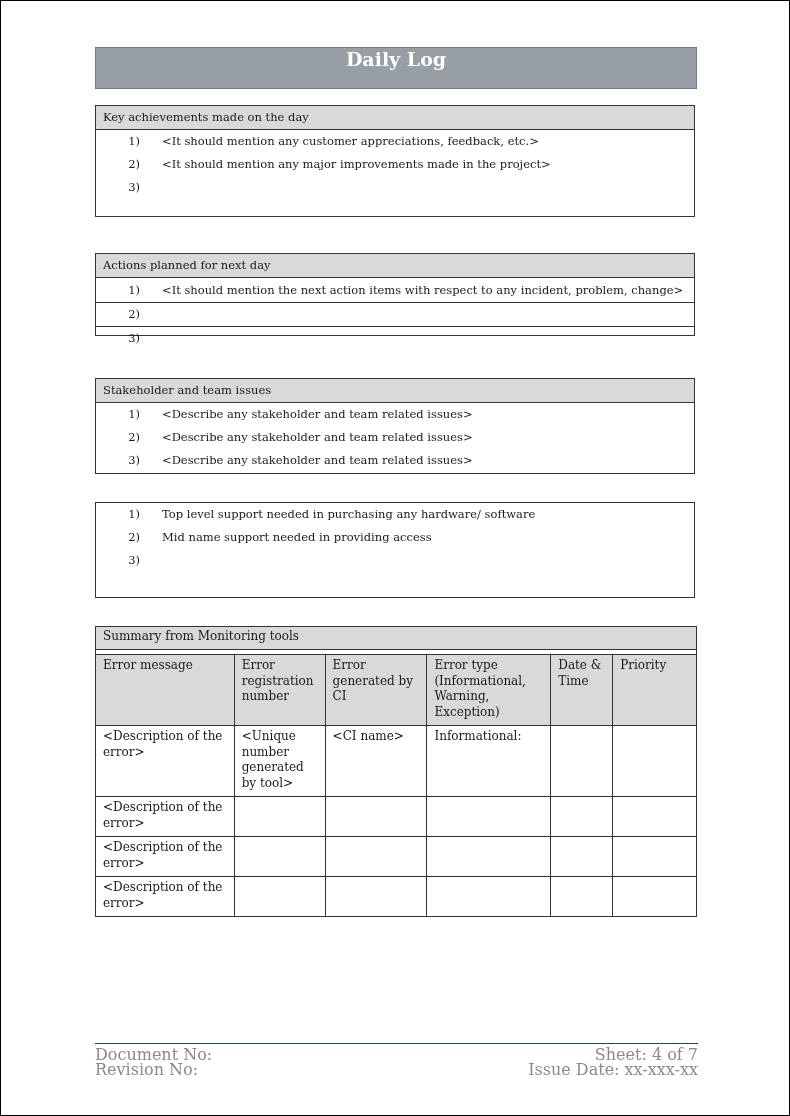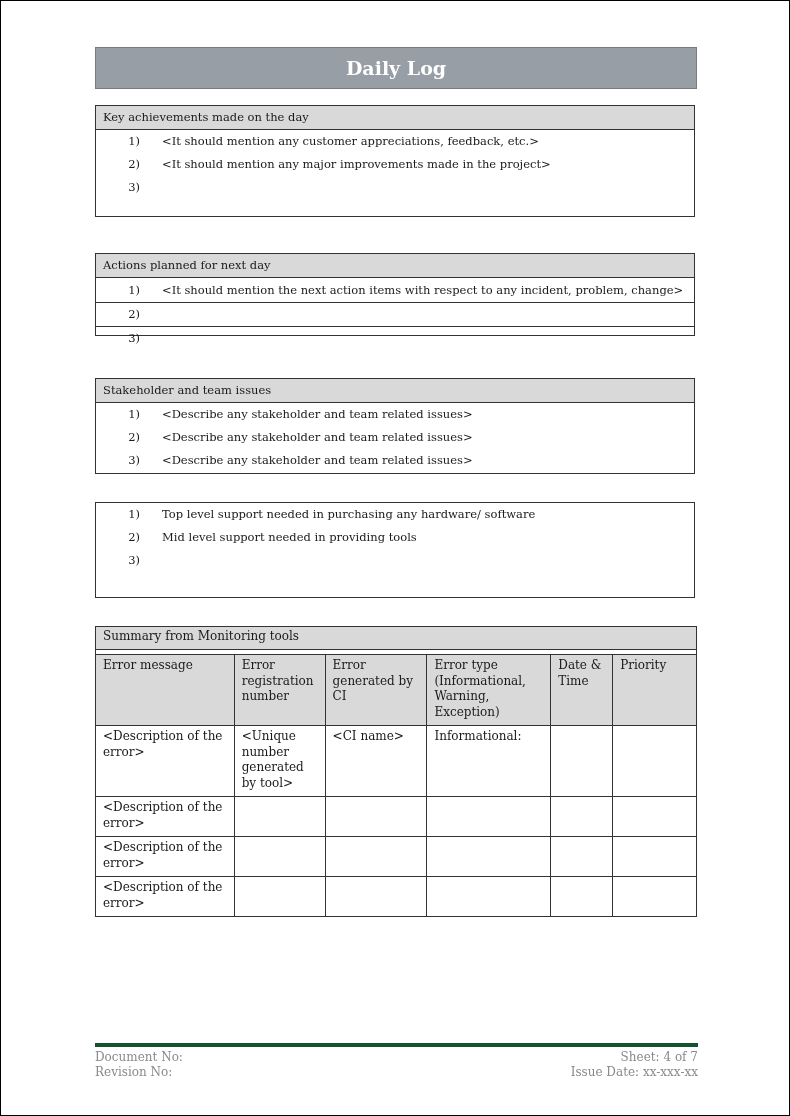--- a/index.html
+++ b/index.html
@@ -8,21 +8,21 @@
       font-family: "DejaVu Serif", "Liberation Serif", serif;
       color: #1a1a1a; position: relative; overflow: hidden;
     }
     .page {
       position: absolute; left: 0; top: 0; width: 788px; height: 1114px;
       border: 1px solid #000;
     }
     .title-bar {
       position: absolute; left: 94px; top: 46px; width: 600px; height: 40px;
       background: #989ea6; border: 1px solid #7a7a7a;
-      display: flex; align-items: center; justify-content: center;
+      display: flex; justify-content: center;
     }
     .title-bar span {
       color: #ffffff; font-weight: bold; font-size: 19px;
       font-family: "DejaVu Serif", serif;
     }
     .section {
       position: absolute; left: 94px; width: 600px;
       border: 1px solid #333; box-sizing: border-box;
       font-size: 11.5px;
     }
@@ -47,22 +47,22 @@
       font-weight: normal; padding: 3px 7px; line-height: 15.5px;
     }
     .mon .cap { background: #d9d9d9; height: 17px; padding-top: 2px; }
     .mon .spacer { height: 4px; padding: 0; }
     .mon .hdr th { background: #d9d9d9; height: 64px; }
     .mon .r1 td { height: 64px; }
     .mon .rn td { height: 33px; }
 
     .footer {
       position: absolute; left: 94px; top: 1042px; width: 603px;
-      border-top: 4px solid #14532d; padding-top: 3px;
-      font-size: 12px; color: #8a8a8a; line-height: 15px;
+      border-top: 1px solid #14532d; padding-top: 3px;
+      font-size: 16px; color: #8a8a8a; line-height: 15px;
     }
     .footer .row { display: flex; justify-content: space-between; }
   </style>
 </head>
 <body>
 
 <div class="page">
 
   <div class="title-bar">
     <span>Daily Log</span>
@@ -115,21 +115,21 @@
     </div>
   </div>
 
   <div class="section" style="top:501px;height:96px;">
     <div class="item">
       <span class="num">1)</span>
       <span class="txt">Top level support needed in purchasing any hardware/ software</span>
     </div>
     <div class="item">
       <span class="num">2)</span>
-      <span class="txt">Mid level support needed in providing tools</span>
+      <span class="txt">Mid name support needed in providing access</span>
     </div>
     <div class="item">
       <span class="num">3)</span>
       <span class="txt"></span>
     </div>
   </div>
 
   <table class="mon">
     <colgroup>
       <col style="width:139px">

